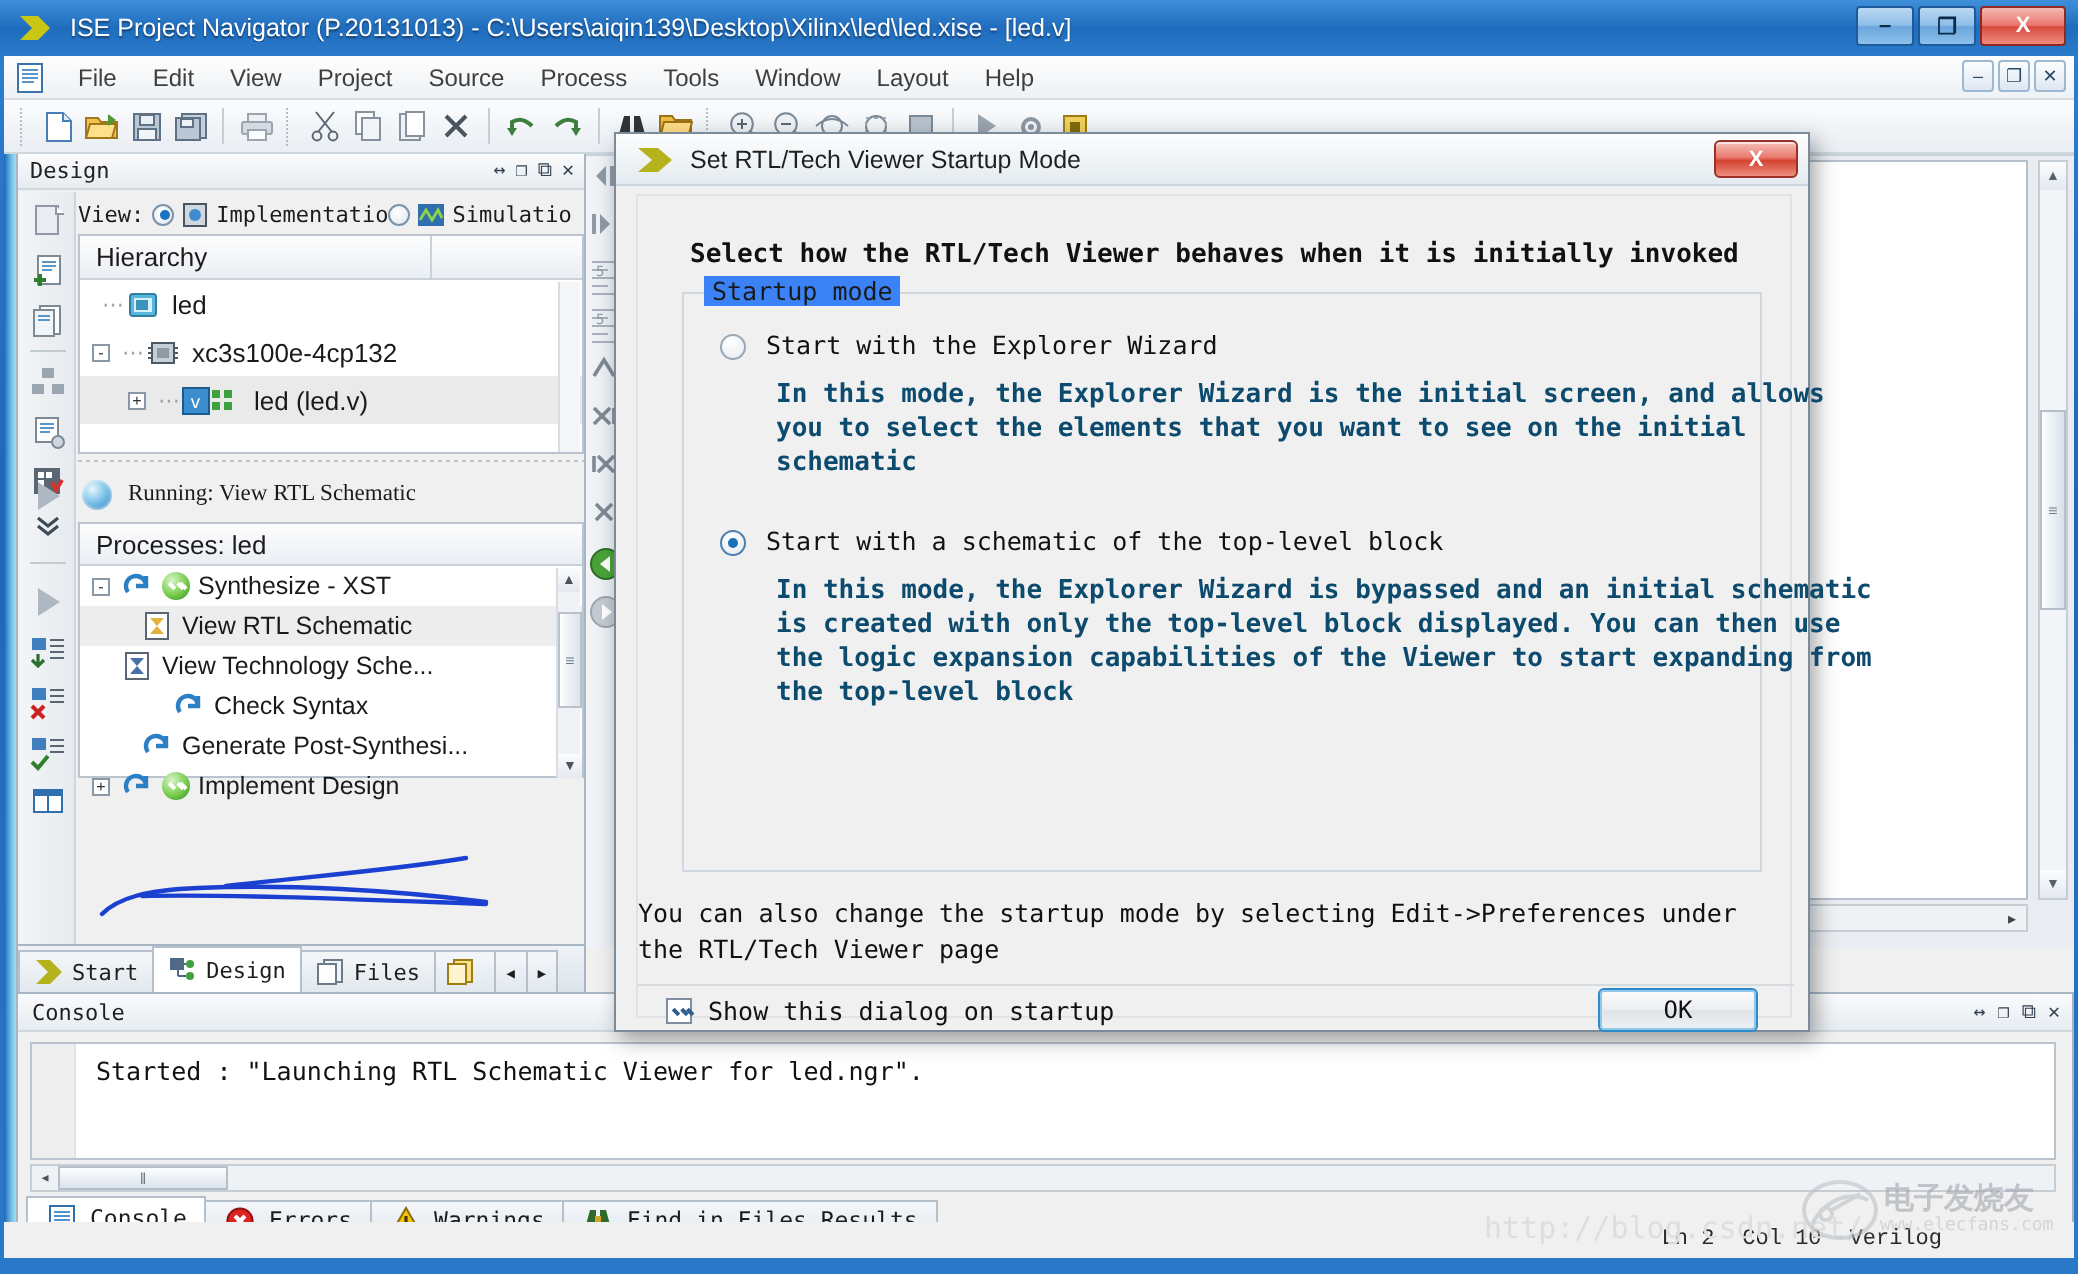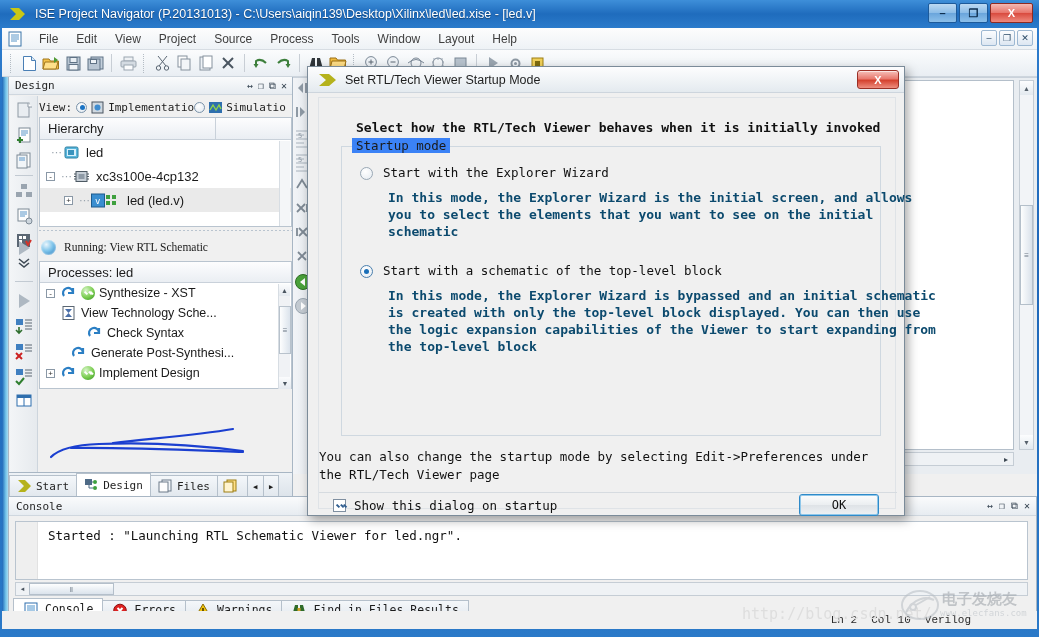--- a/index.html
+++ b/index.html
@@ -349,21 +349,21 @@
     border:1px solid #9b3026;color:#fff;font-size:11px;font-weight:bold;
     background:linear-gradient(to bottom,#f6c0b9 0%,#e97a6f 45%,#d4422f 55%,#ee8e7f 100%);
     display:flex;align-items:center;justify-content:center;
     box-shadow:inset 0 1px 0 rgba(255,255,255,.6);
   }
   #dlg-body{
     position:absolute;left:10px;top:30px;width:578px;height:412px;
     background:#f0f0f0;border:1px solid #dfe3e7;
   }
   .dlg-h{
-    position:absolute;left:37px;top:22px;
+    position:absolute;left:26px;top:22px;
     font-family:"DejaVu Sans Mono", monospace;font-size:13px;font-weight:bold;color:#111;
     white-space:nowrap;
   }
   #group{
     position:absolute;left:22px;top:48px;width:540px;height:290px;
     border:1px solid #cfd8e0;
   }
   #group-legend{
     position:absolute;left:10px;top:-9px;background:#3b82f6;padding:0 4px;
     font-family:"DejaVu Sans Mono", monospace;font-size:12.5px;color:#1a1a1a;
@@ -846,20 +846,29 @@
           <span class="pico">
             <svg width="17" height="16" viewBox="0 0 17 16">
                 <path d="M4 11 a5 5 0 1 1 9 -3" fill="none" stroke="#2b7fc4" stroke-width="2.2"></path>
                 <path d="M13 3 v5 h-5" fill="none" stroke="#2b7fc4" stroke-width="2.2"></path>
               </svg>
           </span>
           <span class="greentick"></span>
           <span>Synthesize - XST</span>
         </div>
 
+        <div class="proc-row sel" style="padding-left:30px">
+          <span class="pico">
+            <svg width="17" height="16" viewBox="0 0 17 16">
+                <rect x="3" y="1.5" width="11" height="13" fill="#fff" stroke="#5a6673"></rect>
+                <path d="M5 4 h7 l-3.5 4 l3.5 4 h-7 l3.5 -4 z" fill="#e2b33c"></path>
+              </svg>
+          </span>
+          <span>View RTL Schematic</span>
+        </div>
 
         <div class="proc-row" style="padding-left:20px">
           <span class="pico">
             <svg width="17" height="16" viewBox="0 0 17 16">
                 <rect x="3" y="1.5" width="11" height="13" fill="#fff" stroke="#5a6673"></rect>
                 <path d="M5 4 h7 l-3.5 4 l3.5 4 h-7 l3.5 -4 z" fill="#4a6fa8"></path>
               </svg>
           </span>
           <span>View Technology Sche...</span>
         </div>

